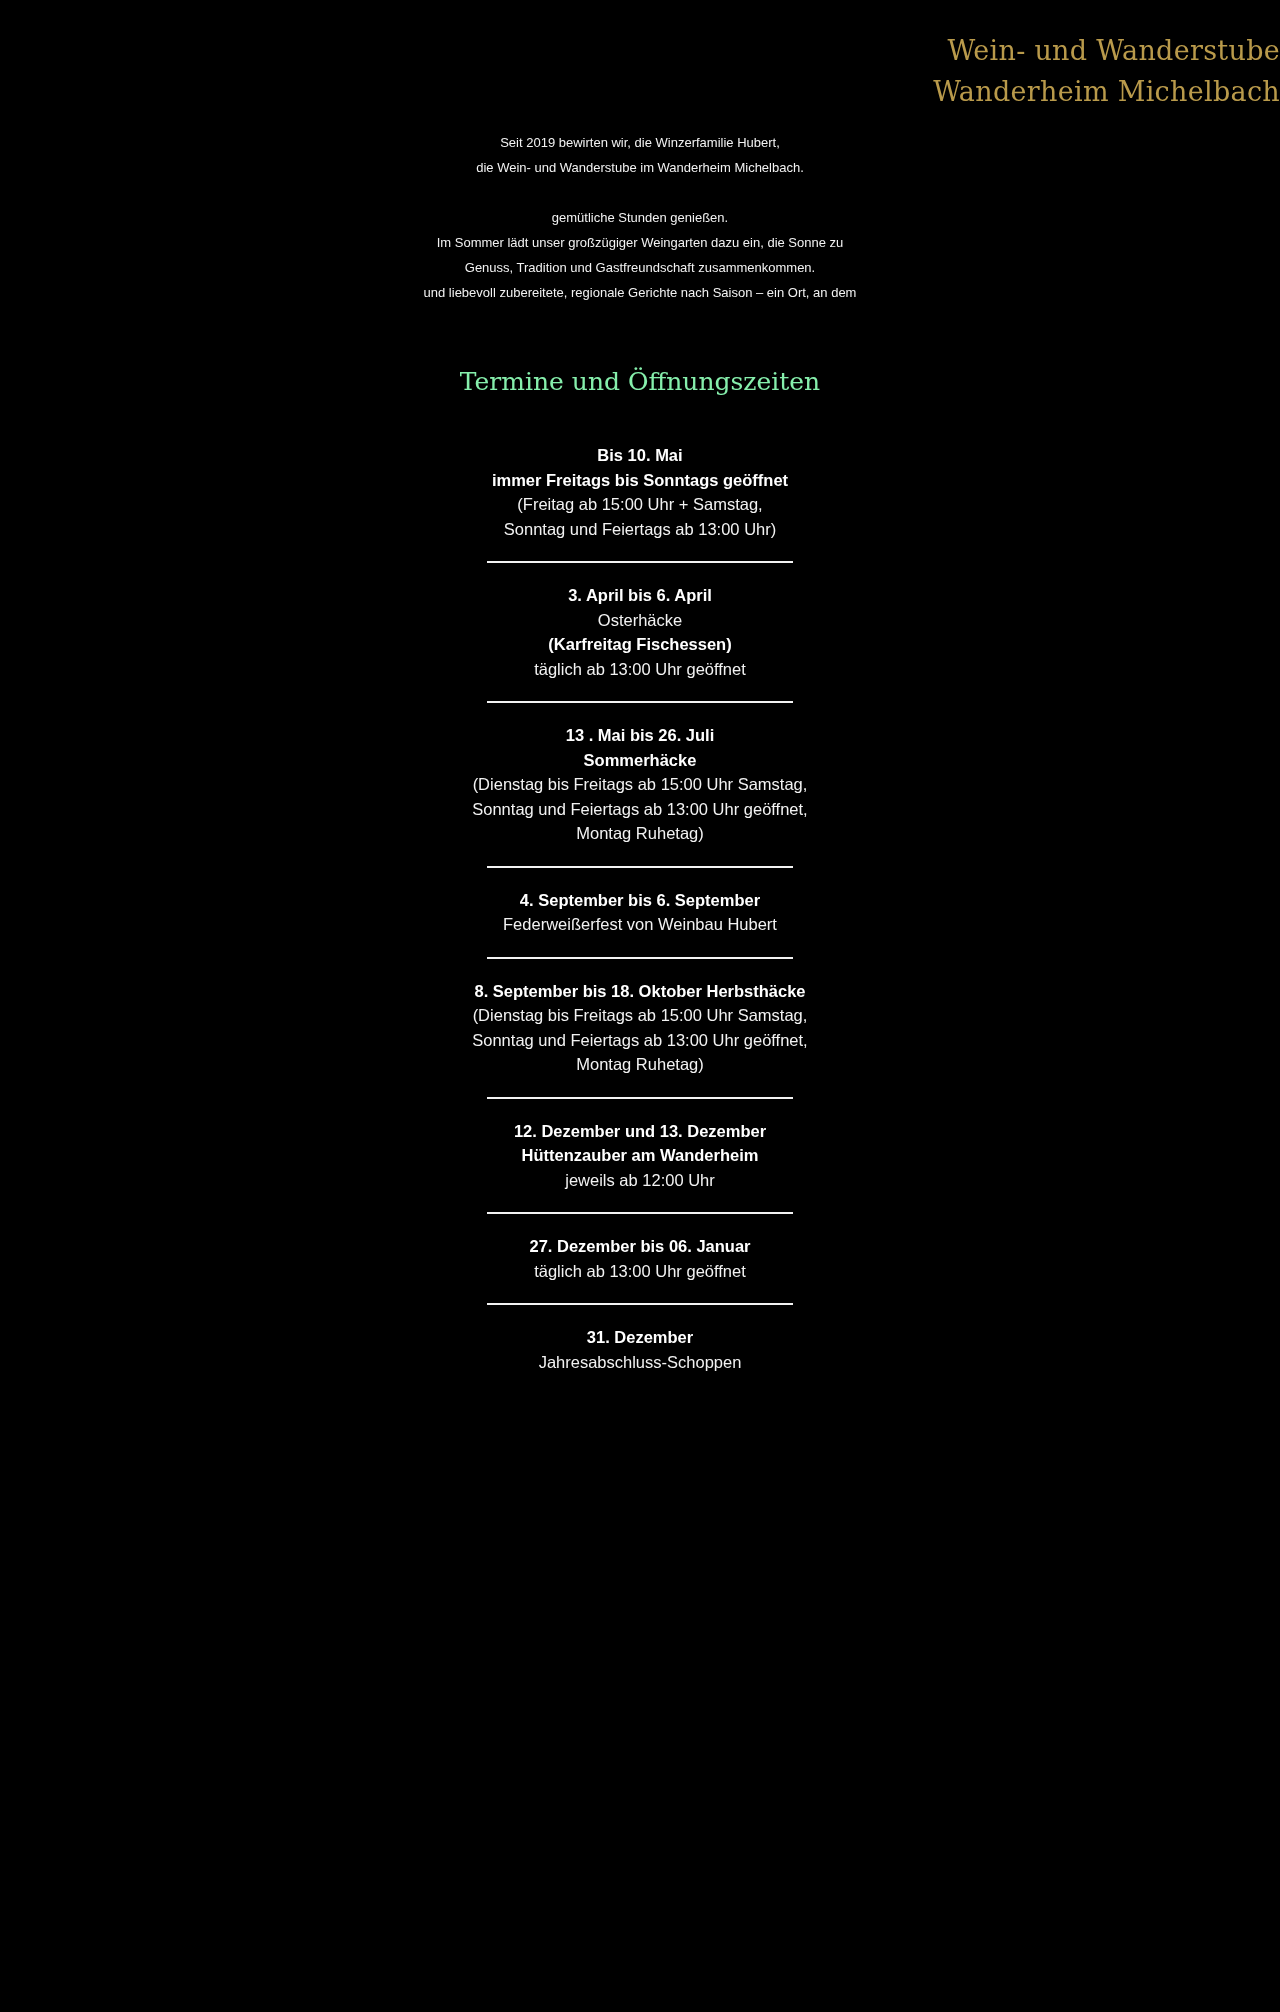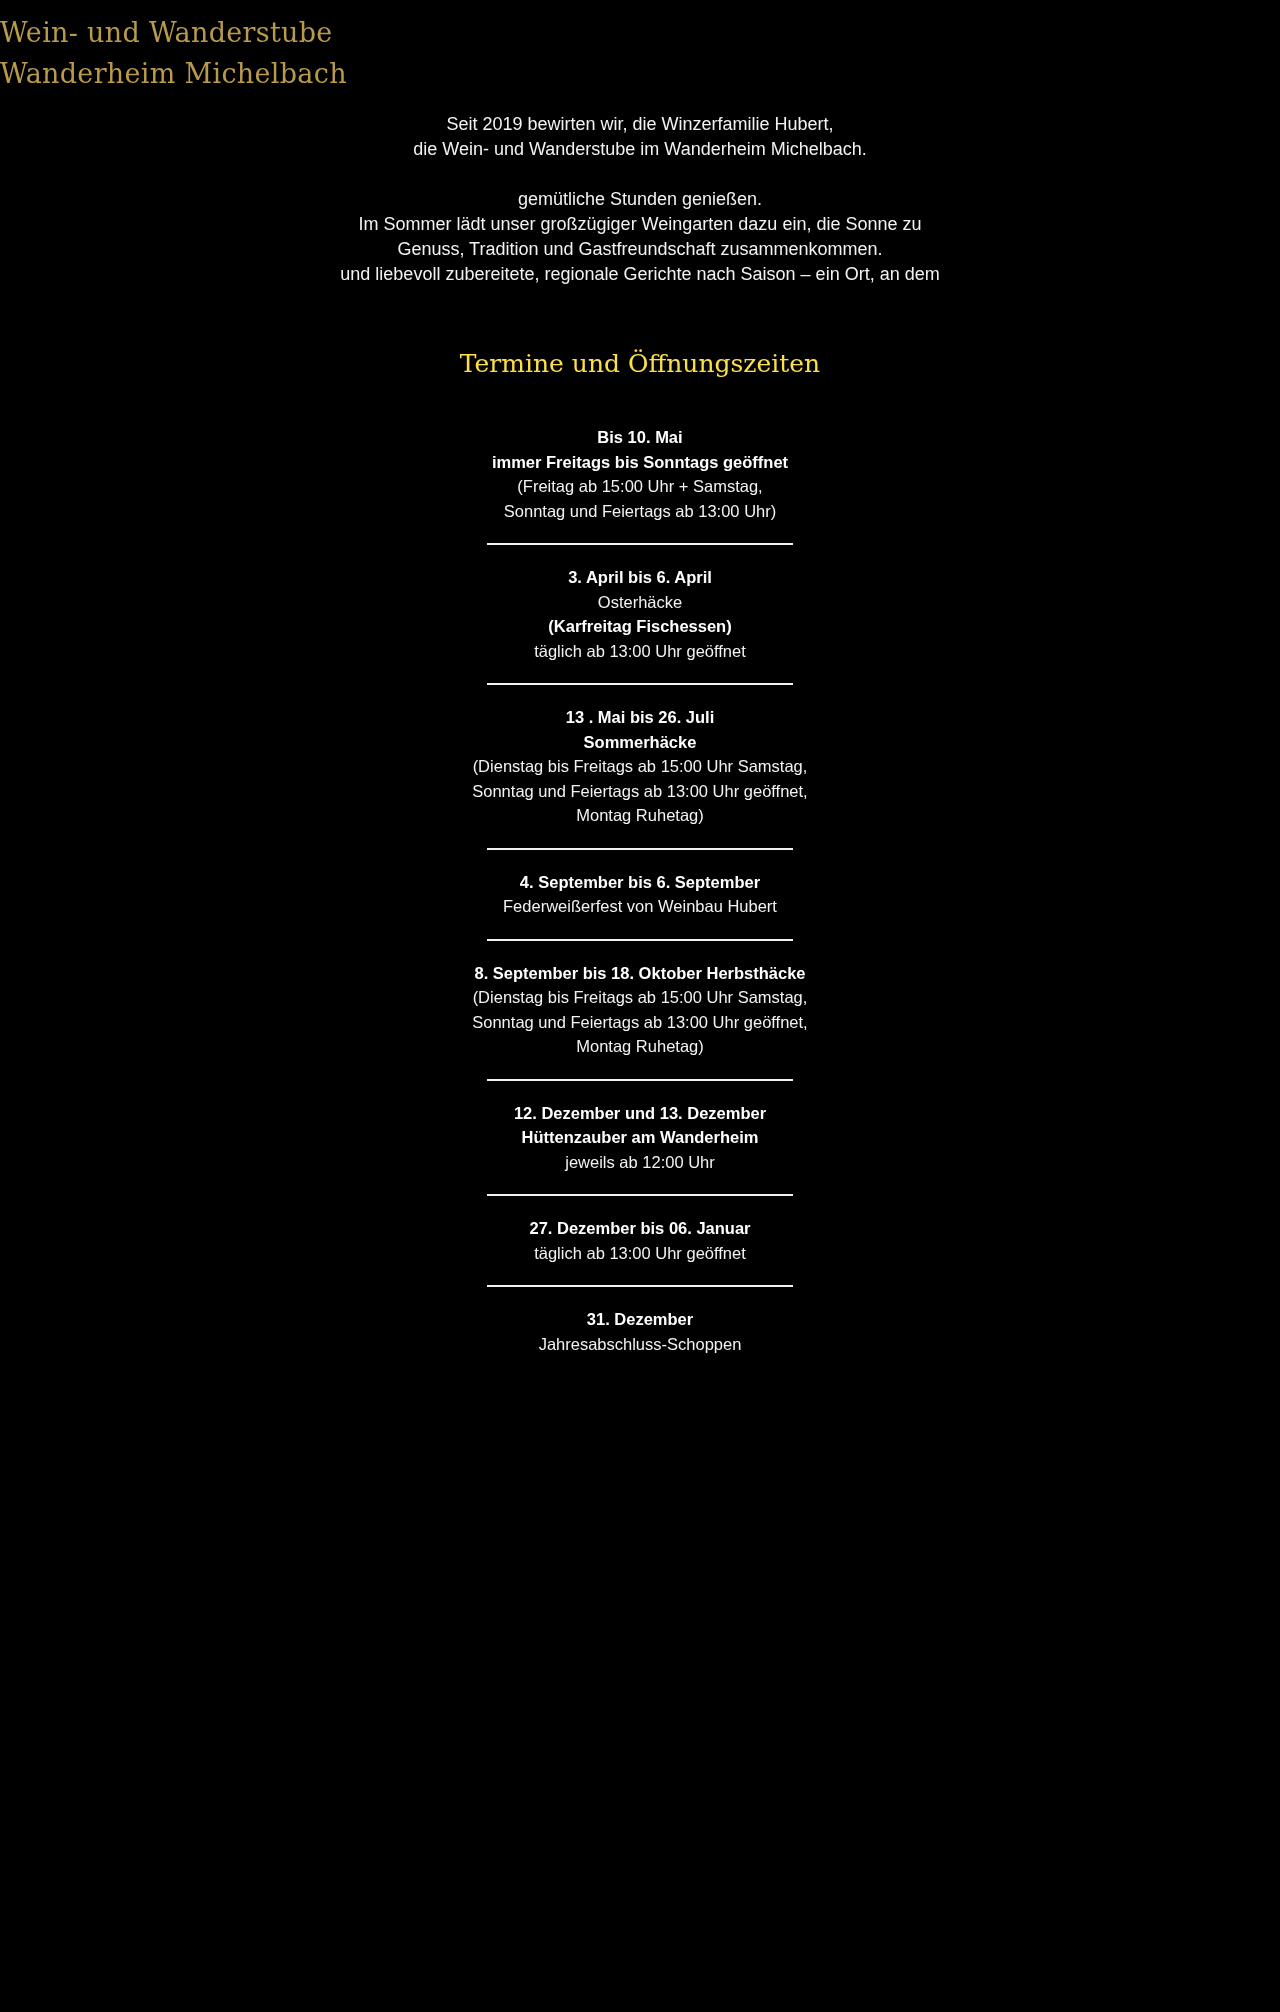--- a/index.html
+++ b/index.html
@@ -16,50 +16,50 @@
   }
   .page {
     position: relative;
     width: 1280px;
     min-height: 2012px;
     background: #000000;
     overflow: hidden;
   }
   
   .title-block {
-    padding-top: 12px;
-    text-align: left;
+    padding-top: 30px;
+    text-align: right;
   }
   .title-line {
     font-family: "DejaVu Serif", serif;
     color: #b99a4b;
     font-size: 27px;
     line-height: 41px;
     letter-spacing: 0.3px;
     font-weight: 400;
   }
   .intro-block {
     margin-top: 18px;
     text-align: center;
   }
   .intro-line {
-    font-size: 18px;
+    font-size: 13px;
     line-height: 25px;
     color: #f2f2f2;
     font-weight: 400;
     white-space: pre-wrap;
   }
   .intro-gap {
     height: 25px;
   }
   .section-heading {
     margin-top: 60px;
     text-align: center;
     font-family: "DejaVu Serif", serif;
-    color: #fde047;
+    color: #86efac;
     font-size: 25px;
     line-height: 34px;
     font-weight: 400;
   }
   
   .schedule {
     margin-top: 44px;
     display: flex;
     flex-direction: column;
     align-items: center;

